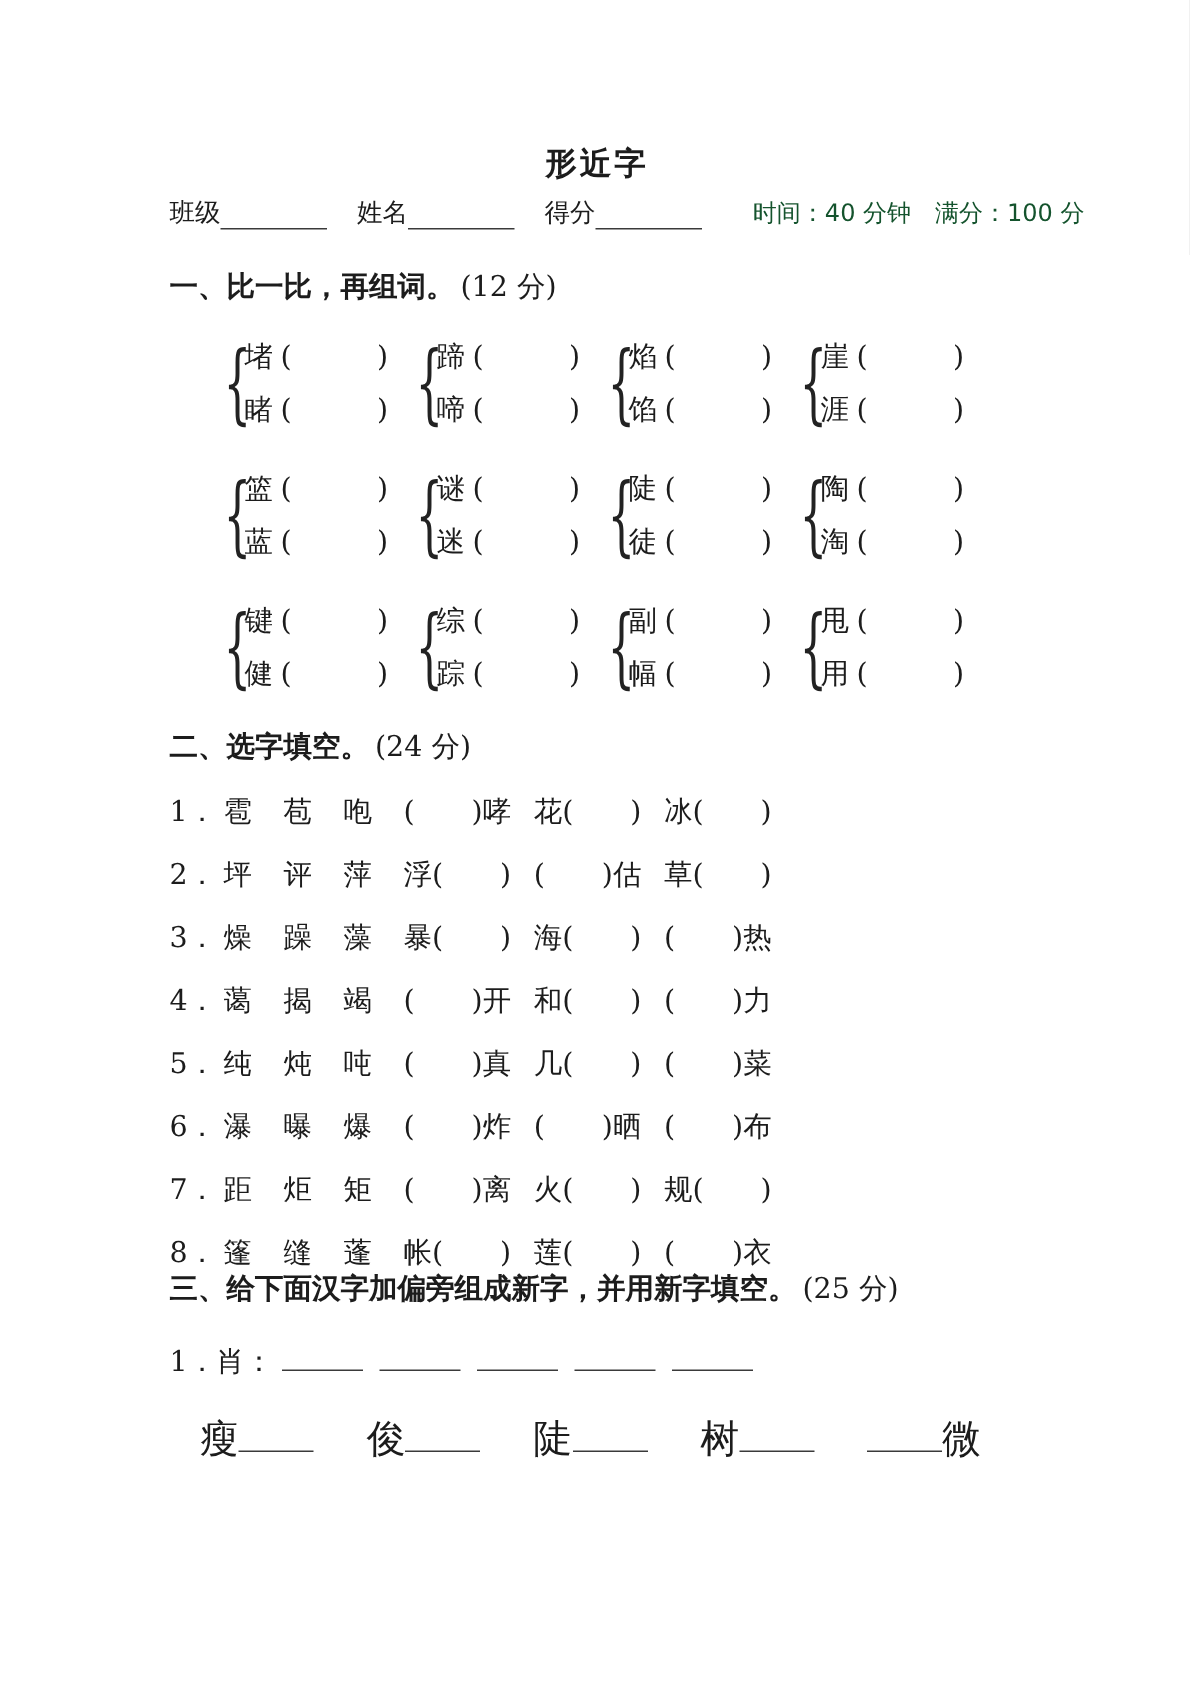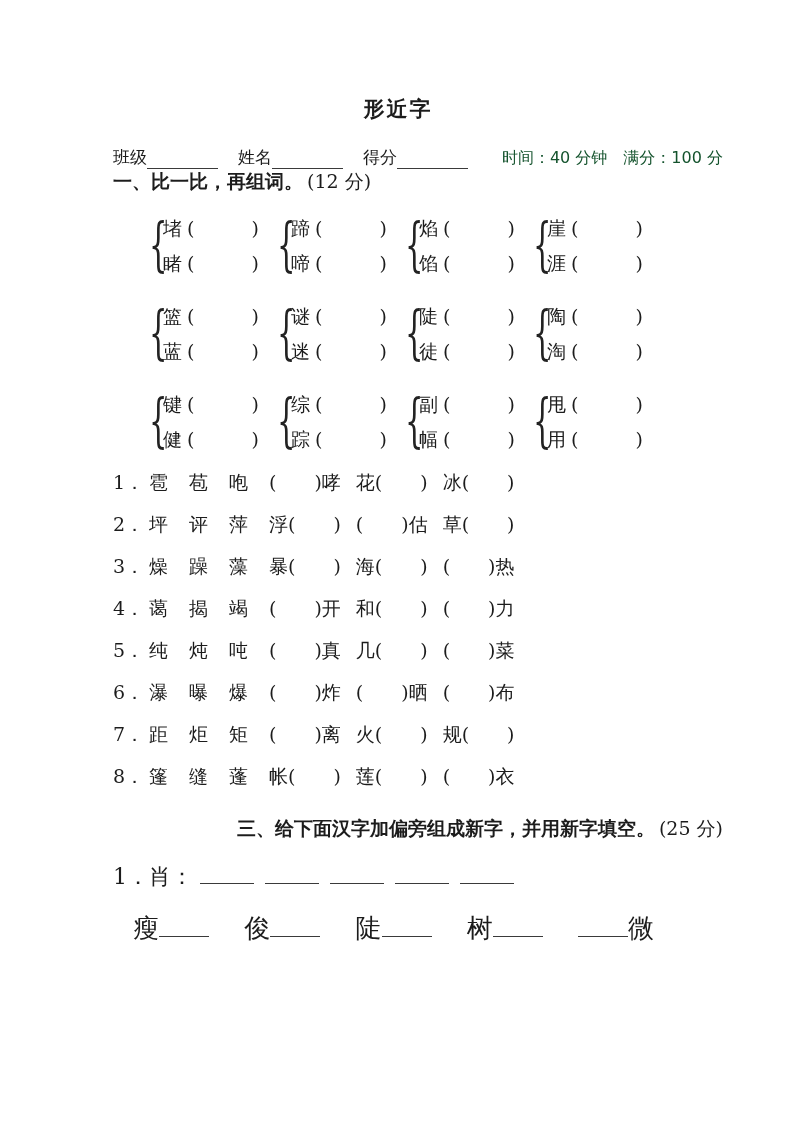--- a/index.html
+++ b/index.html
@@ -10,51 +10,51 @@
     color:#1c1c1c;box-sizing:border-box;
     padding:96px 70px 0 113px;
   }
   .title{
     text-align:center;
     font-family:"DejaVu Sans","Liberation Sans",sans-serif;
     font-size:21px;font-weight:600;letter-spacing:2px;line-height:26px;
     margin-right:40px;
   }
   .header-row{
-    display:flex;align-items:flex-end;margin-top:24px;font-size:17px;white-space:nowrap;
+    display:flex;align-items:flex-end;margin-top:8px;font-size:17px;white-space:nowrap;
   }
   .blank{display:inline-block;border-bottom:1px solid #3a3a3a;vertical-align:baseline;}
   .hblank{width:76px;height:14px;margin-right:20px;}
   .note{
     color:#14532d;font-size:16px;margin-left:14px;
     font-family:"DejaVu Sans","Liberation Sans",sans-serif;
   }
   .sec-heading{
     font-family:"DejaVu Sans","Liberation Sans",sans-serif;
     font-weight:bold;font-size:19px;line-height:25px;
   }
   .sec-heading .points{font-weight:normal;font-family:"DejaVu Serif","Liberation Serif",serif;margin-left:4px;}
-  .h1m{} .h2m{margin-top:24px;} .h3m{margin-top:28px;text-align:right;}
+  .h1m{margin-top:26px;} .h2m{margin-top:24px;} .h3m{}
   .pair-group{display:flex;margin:20px 0 0 36px;}
   .pair-cell{display:flex;align-items:center;width:128px;}
   .brace{
     font-size:58px;line-height:62px;font-weight:100;color:#222;
     transform:scaleX(0.5);transform-origin:left center;width:14px;flex:0 0 14px;
   }
   .pair-col{display:flex;flex-direction:column;row-gap:9px;font-size:19px;line-height:26px;}
   .pair-row{white-space:pre;}
   .pchar{margin-right:5px;}
   .s2-item{
     margin-top:18px;font-size:19px;line-height:24px;white-space:nowrap;
     display:flex;align-items:baseline;
   }
   .s2-num{width:36px;flex:0 0 36px;}
   .cand{display:inline-block;margin-right:21px;}
   .phrase{display:inline-block;margin-right:15px;white-space:pre;}
-  .s3-item{margin-top:24px;font-size:22px;line-height:24px;white-space:nowrap;}
+  .s3-item{margin-top:24px;font-size:19px;line-height:24px;white-space:nowrap;}
   .s3blank{width:54px;height:14px;margin-right:11px;}
   .s3-sub{margin:22px 0 0 20px;font-size:26px;white-space:nowrap;}
   .s3-sub .wordgrp{margin-right:27px;}
   .subblank{width:50px;height:14px;}
 </style>
 </head>
 <body>
 
 <div class="page">
 
@@ -160,20 +160,23 @@
     </div>
     <div class="pair-cell">
       <span class="brace">{</span>
       <span class="pair-col">
         <span class="pair-row"><span class="pchar">甩</span><span>(　　　)</span></span>
         <span class="pair-row"><span class="pchar">用</span><span>(　　　)</span></span>
       </span>
     </div>
   </div>
 
+  <div class="sec-heading h2m">
+    <span>二、选字填空。</span><span class="points">(24 分)</span>
+  </div>
 
   <div class="s2-item">
     <span class="s2-num">1．</span>
     <span class="cand">雹</span>
     <span class="cand">苞</span>
     <span class="cand">咆</span>
     <span class="phrase">(　　)哮</span>
     <span class="phrase">花(　　)</span>
     <span class="phrase">冰(　　)</span>
   </div>

